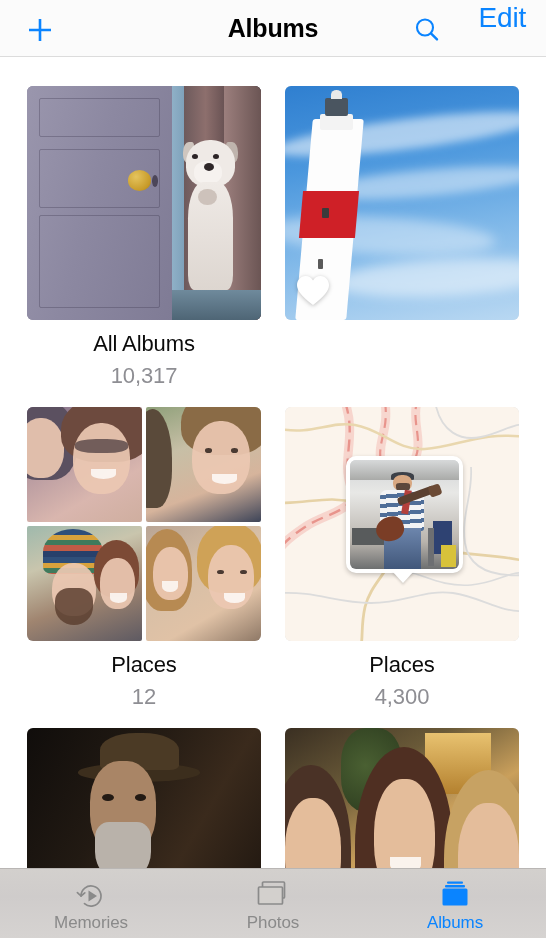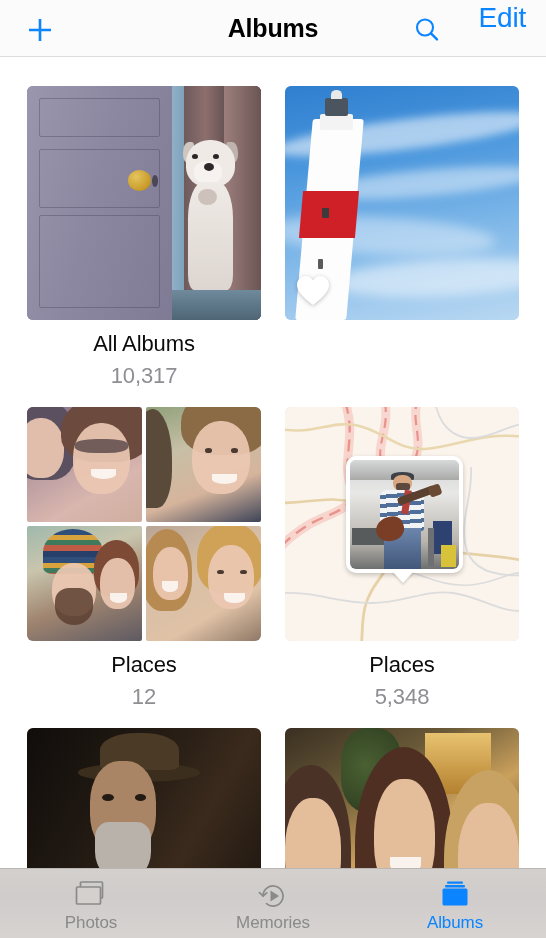--- a/index.html
+++ b/index.html
@@ -541,21 +541,21 @@
                 <div class="mus-jeans"></div>
                 <div class="guitar-neck"></div>
                 <div class="guitar-head"></div>
                 <div class="guitar-body"></div>
               </div>
               <div class="pin-tail"></div>
             </div>
           </div>
         </div>
         <div class="alb-title">Places</div>
-        <div class="alb-count">5,348</div>
+        <div class="alb-count">4,300</div>
       </div>
     </div>
 
     <div class="row">
 
       <div class="cell">
         <div class="thumb">
           <div class="art-dark">
             <div class="panelling"></div>
             <div class="hatbrim"></div>
@@ -586,37 +586,37 @@
         </div>
       </div>
     </div>
 
   </div>
 
   <div class="tabbar">
 
     <div class="tab">
       <div class="tab-ico">
-        <svg width="34" height="30" viewBox="0 0 34 30">
-          <rect x="6.5" y="2" width="22" height="16" fill="none" stroke="#8a8a8a" stroke-width="1.7" rx="1"></rect>
-          <rect x="2.5" y="7" width="24" height="17" fill="#d3d0cd" stroke="#8a8a8a" stroke-width="1.7" rx="1"></rect>
-        </svg>
-      </div>
-      <div class="tab-label">Photos</div>
-    </div>
-
-    <div class="tab">
-      <div class="tab-ico">
         <svg width="32" height="30" viewBox="0 0 32 30">
           <path d="M6 16 A10 10 0 1 1 9.5 23.6" fill="none" stroke="#8a8a8a" stroke-width="1.7" stroke-linecap="round"></path>
           <path d="M6 16 L2.4 12.6 M6 16 L9.8 12.9" fill="none" stroke="#8a8a8a" stroke-width="1.7" stroke-linecap="round"></path>
           <path d="M13.5 10.5 L22 16 L13.5 21.5 Z" fill="#8a8a8a"></path>
         </svg>
       </div>
       <div class="tab-label">Memories</div>
+    </div>
+
+    <div class="tab">
+      <div class="tab-ico">
+        <svg width="34" height="30" viewBox="0 0 34 30">
+          <rect x="6.5" y="2" width="22" height="16" fill="none" stroke="#8a8a8a" stroke-width="1.7" rx="1"></rect>
+          <rect x="2.5" y="7" width="24" height="17" fill="#d3d0cd" stroke="#8a8a8a" stroke-width="1.7" rx="1"></rect>
+        </svg>
+      </div>
+      <div class="tab-label">Photos</div>
     </div>
 
 
     <div class="tab active">
       <div class="tab-ico">
         <svg width="34" height="30" viewBox="0 0 34 30">
           <rect x="9" y="1.5" width="16" height="2.2" fill="#0a84ff" rx="1"></rect>
           <rect x="7" y="5" width="20" height="2.4" fill="#0a84ff" rx="1"></rect>
           <rect x="4.5" y="8.6" width="25" height="17" fill="#0a84ff" rx="1.5"></rect>
         </svg>

